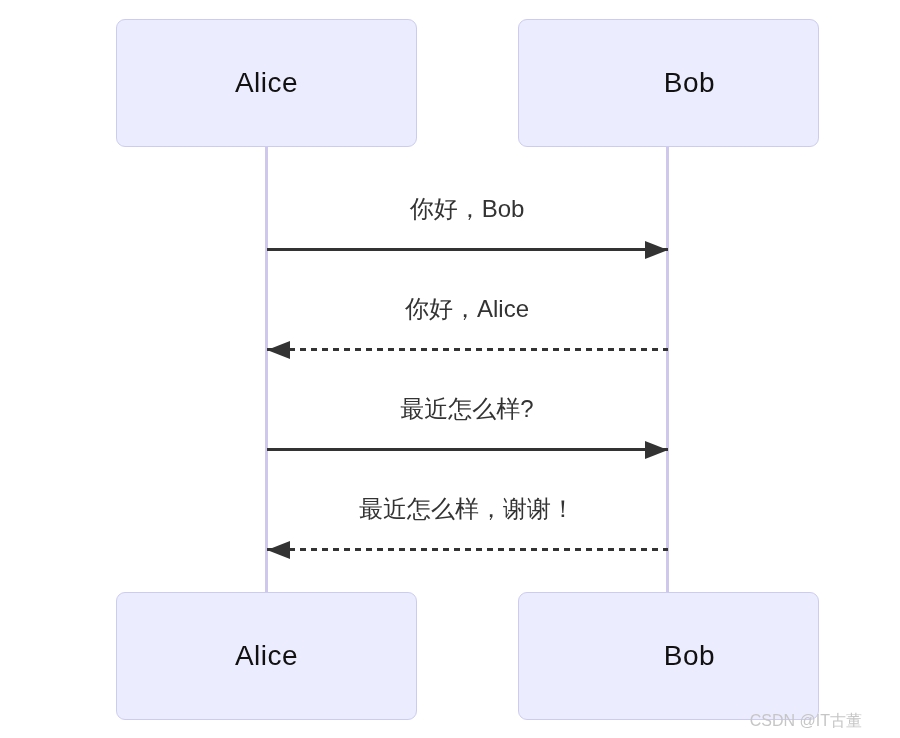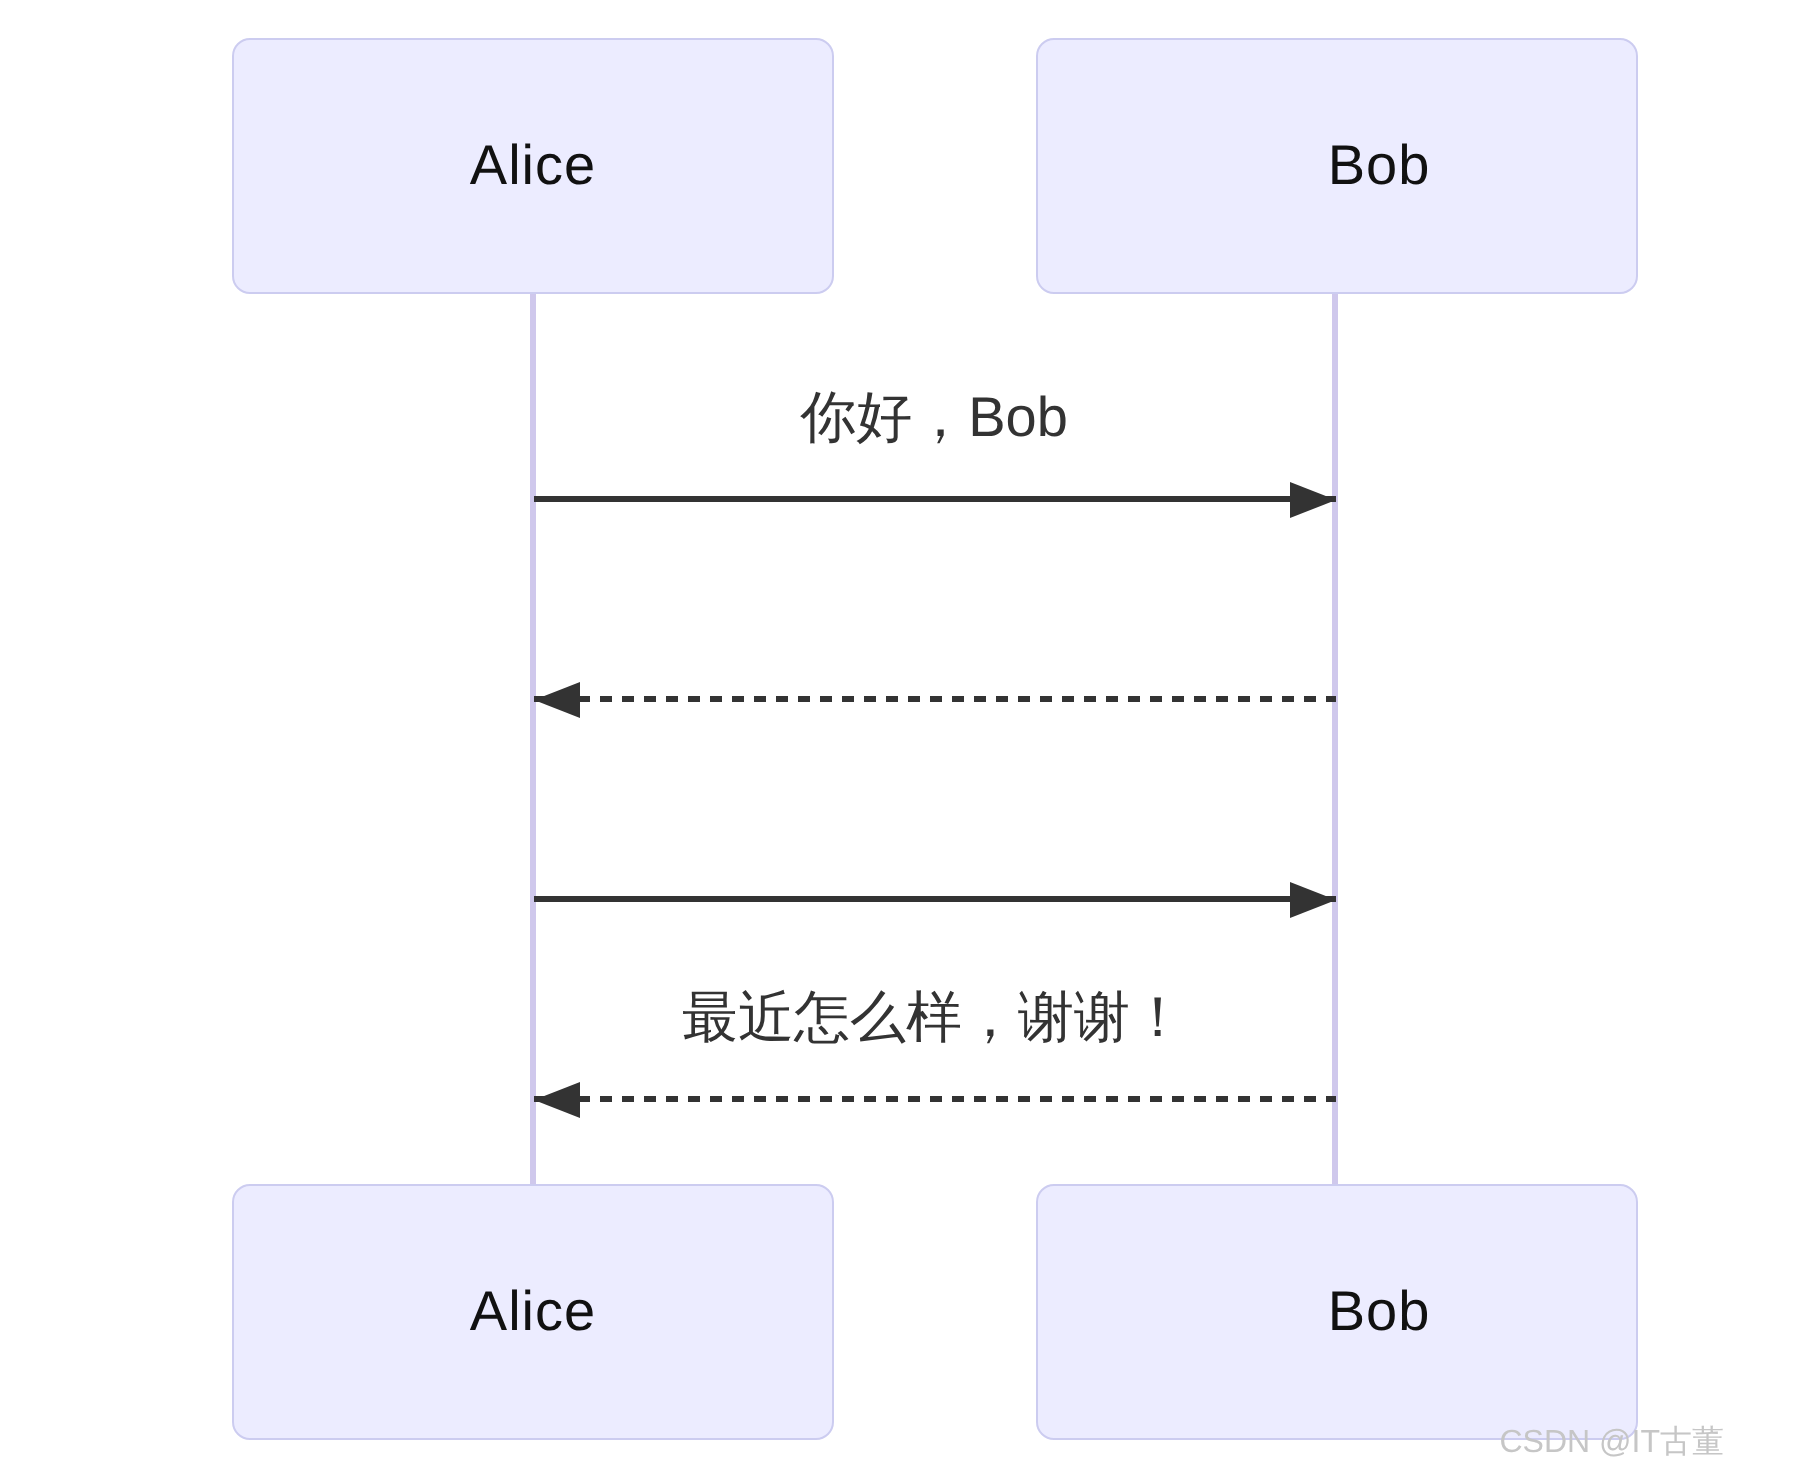--- a/index.html
+++ b/index.html
@@ -49,21 +49,21 @@
   }
   .lifeline.alice { left: 265px; }
   .lifeline.bob   { left: 666px; }
 
   
   .msg-label {
     position: absolute;
     left: 266px;
     width: 402px;
     text-align: center;
-    font-size: 28px;
+    font-size: 24px;
     line-height: 34px;
     color: var(--message, #333333);
   }
   .msg1-label { top: 192px; }
   .msg2-label { top: 292px; }
   .msg3-label { top: 392px; }
   .msg4-label { top: 492px; }
 
   
   .msg-line {
@@ -127,24 +127,26 @@
   </div>
 
   <div class="lifeline alice"></div>
   <div class="lifeline bob"></div>
 
   <div class="msg-label msg1-label">你好，Bob</div>
   <div class="msg-line solid msg1-line">
     <div class="arrowhead right"></div>
   </div>
 
+  <div class="msg-label msg2-label">你好，Alice</div>
   <div class="msg-line dashed msg2-line">
     <div class="arrowhead left"></div>
   </div>
 
+  <div class="msg-label msg3-label">最近怎么样?</div>
   <div class="msg-line solid msg3-line">
     <div class="arrowhead right"></div>
   </div>
 
   <div class="msg-label msg4-label">最近怎么样，谢谢！</div>
   <div class="msg-line dashed msg4-line">
     <div class="arrowhead left"></div>
   </div>
 
   <div class="actor-box alice-col bottom-row">

